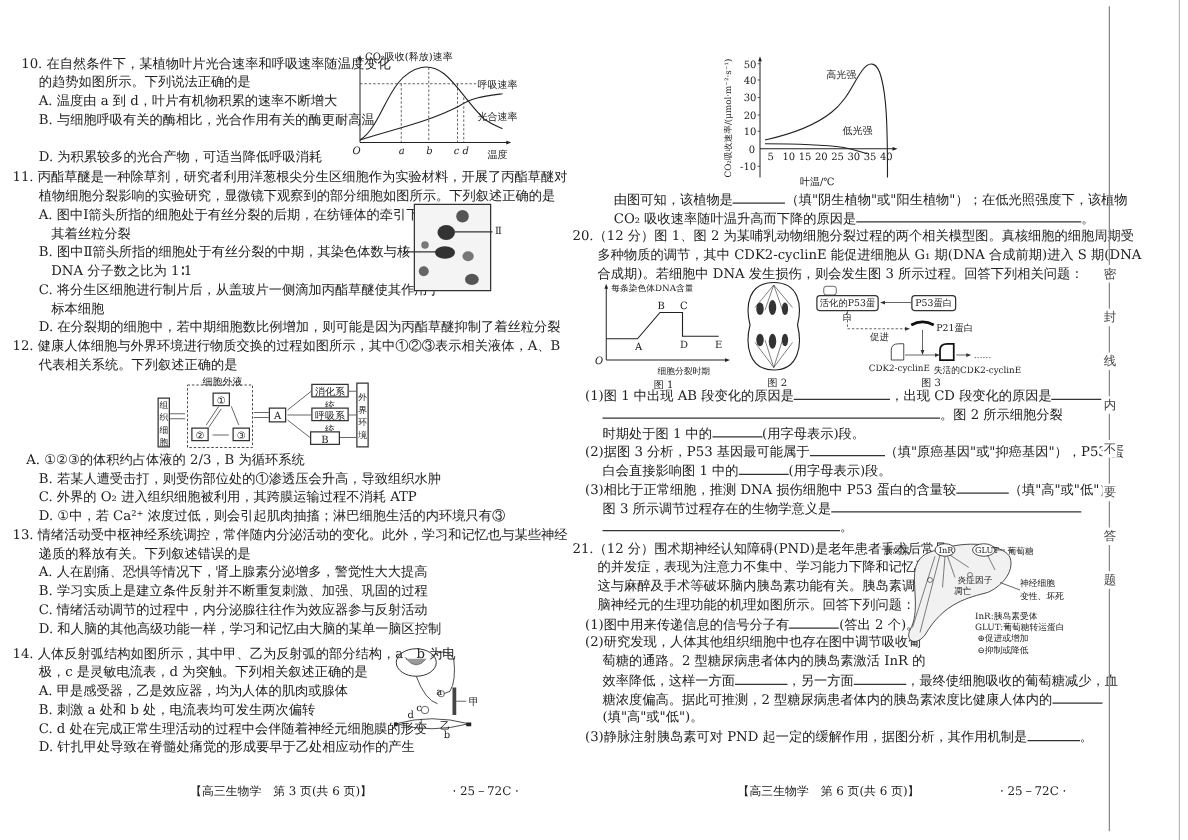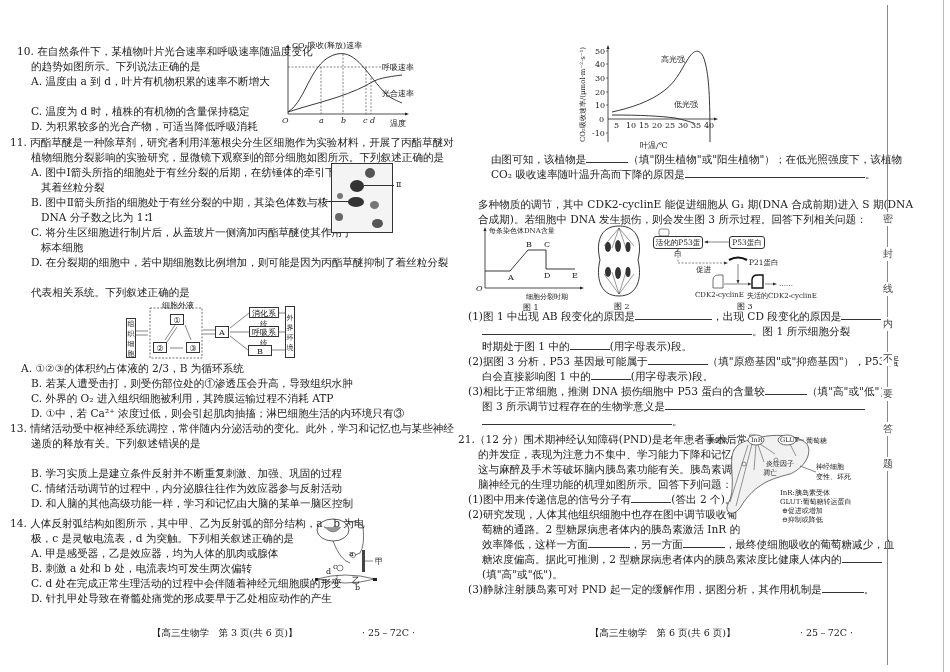--- a/index.html
+++ b/index.html
@@ -21,21 +21,21 @@
   .blob { position:absolute; border-radius:50%; background:#555; }
 </style>
 </head>
 <body>
 
 <div class="page left">
 
   <div class="line" style="left:17px;top:45px">10. 在自然条件下，某植物叶片光合速率和呼吸速率随温度变化</div>
   <div class="line" style="left:31px;top:60px">的趋势如图所示。下列说法正确的是</div>
   <div class="line" style="left:31px;top:75px">A. 温度由 a 到 d，叶片有机物积累的速率不断增大</div>
-  <div class="line" style="left:31px;top:105px">C. 温度为 d 时，植株的有机物的含量保持稳定</div>
+  <div class="line" style="left:31px;top:90px">B. 与细胞呼吸有关的酶相比，光合作用有关的酶更耐高温</div>
   <div class="line" style="left:31px;top:120px">D. 为积累较多的光合产物，可适当降低呼吸消耗</div>
 
   <div class="figure" style="left:282px;top:40px;width:140px;height:90px">
     <svg width="140" height="90" viewBox="0 0 140 90">
       <line x1="6" y1="74" x2="6" y2="6" stroke="#222" stroke-width="0.8"></line>
       <line x1="6" y1="74" x2="125" y2="74" stroke="#222" stroke-width="0.8"></line>
       <polygon points="6,4 4.5,8 7.5,8" fill="#222"></polygon>
       <polygon points="127,74 123,72.5 123,75.5" fill="#222"></polygon>
       <path d="M6,72 C25,60 28,20 55,14 C75,10 85,35 105,55 C112,60 118,62 120,63" fill="none" stroke="#222" stroke-width="0.9"></path>
       <path d="M6,72 C30,64 60,58 85,45 C95,38 105,37 120,35" fill="none" stroke="#222" stroke-width="0.9"></path>
@@ -74,20 +74,21 @@
     <div class="blob" style="left:15px;top:30px;width:6px;height:6px;background:#777"></div>
     <div class="blob" style="left:48px;top:38px;width:9px;height:8px;background:#777"></div>
     <div class="blob" style="left:13px;top:50px;width:8px;height:8px;background:#666"></div>
     <div class="blob" style="left:50px;top:56px;width:11px;height:9px;background:#555"></div>
     <div style="position:absolute;left:42px;top:22px;width:30px;height:1px;background:#333"></div>
     <div style="position:absolute;left:3px;top:38px;width:24px;height:1px;background:#333"></div>
     <span class="fig-label" style="left:74px;top:17px">Ⅱ</span>
     <span class="fig-label" style="left:0px;top:33px">Ⅰ</span>
   </div>
 
+  <div class="line" style="left:10px;top:271px">12. 健康人体细胞与外界环境进行物质交换的过程如图所示，其中①②③表示相关液体，A、B</div>
   <div class="line" style="left:31px;top:286px">代表相关系统。下列叙述正确的是</div>
 
   <div class="figure" style="left:120px;top:300px;width:185px;height:60px">
     <svg width="185" height="60" viewBox="0 0 185 60" style="position:absolute;left:0;top:0">
       <rect x="30" y="8" width="52" height="50" fill="none" stroke="#333" stroke-width="0.7" stroke-dasharray="2,1.5"></rect>
       <line x1="16" y1="31" x2="28" y2="31" stroke="#333" stroke-width="0.6"></line>
       <line x1="16" y1="35" x2="28" y2="35" stroke="#333" stroke-width="0.6"></line>
       <line x1="83" y1="30" x2="95" y2="30" stroke="#333" stroke-width="0.6"></line>
       <line x1="83" y1="34" x2="95" y2="34" stroke="#333" stroke-width="0.6"></line>
       <line x1="110" y1="28" x2="129" y2="13" stroke="#333" stroke-width="0.6"></line>
@@ -113,20 +114,21 @@
     <div class="box" style="left:165px;top:6px;width:10px;height:52px;line-height:10px;font-size:7px;padding-top:6px">外界环境</div>
   </div>
 
   <div class="line" style="left:21px;top:362px">A. ①②③的体积约占体液的 2/3，B 为循环系统</div>
   <div class="line" style="left:31px;top:377px">B. 若某人遭受击打，则受伤部位处的①渗透压会升高，导致组织水肿</div>
   <div class="line" style="left:31px;top:392px">C. 外界的 O₂ 进入组织细胞被利用，其跨膜运输过程不消耗 ATP</div>
   <div class="line" style="left:31px;top:407px">D. ①中，若 Ca²⁺ 浓度过低，则会引起肌肉抽搐；淋巴细胞生活的内环境只有③</div>
 
   <div class="line" style="left:10px;top:422px">13. 情绪活动受中枢神经系统调控，常伴随内分泌活动的变化。此外，学习和记忆也与某些神经</div>
   <div class="line" style="left:31px;top:437px">递质的释放有关。下列叙述错误的是</div>
+  <div class="line" style="left:31px;top:452px">A. 人在剧痛、恐惧等情况下，肾上腺素分泌增多，警觉性大大提高</div>
   <div class="line" style="left:31px;top:467px">B. 学习实质上是建立条件反射并不断重复刺激、加强、巩固的过程</div>
   <div class="line" style="left:31px;top:482px">C. 情绪活动调节的过程中，内分泌腺往往作为效应器参与反射活动</div>
   <div class="line" style="left:31px;top:497px">D. 和人脑的其他高级功能一样，学习和记忆由大脑的某单一脑区控制</div>
 
   <div class="line" style="left:10px;top:517px">14. 人体反射弧结构如图所示，其中甲、乙为反射弧的部分结构，a、b 为电</div>
   <div class="line" style="left:31px;top:532px">极，c 是灵敏电流表，d 为突触。下列相关叙述正确的是</div>
   <div class="line" style="left:31px;top:562px">B. 刺激 a 处和 b 处，电流表均可发生两次偏转</div>
   <div class="line" style="left:31px;top:547px">A. 甲是感受器，乙是效应器，均为人体的肌肉或腺体</div>
   <div class="line" style="left:31px;top:577px">C. d 处在完成正常生理活动的过程中会伴随着神经元细胞膜的形变</div>
   <div class="line" style="left:31px;top:592px">D. 针扎甲处导致在脊髓处痛觉的形成要早于乙处相应动作的产生</div>
@@ -198,20 +200,21 @@
   </div>
   <span class="fig-label" style="left:170px;top:140px">叶温/℃</span>
 
   <div class="line" style="left:21px;top:153px">
     <span>由图可知，该植物是</span><span class="blank" style="width:42px"></span><span>（填"阴生植物"或"阳生植物"）；在低光照强度下，该植物</span>
   </div>
   <div class="line" style="left:21px;top:168px">
     <span>CO₂ 吸收速率随叶温升高而下降的原因是</span><span class="blank" style="width:180px"></span><span>。</span>
   </div>
 
+  <div class="line" style="left:-12px;top:183px">20.（12 分）图 1、图 2 为某哺乳动物细胞分裂过程的两个相关模型图。真核细胞的细胞周期受</div>
   <div class="line" style="left:8px;top:198px">多种物质的调节，其中 CDK2-cyclinE 能促进细胞从 G₁ 期(DNA 合成前期)进入 S 期(DNA</div>
   <div class="line" style="left:8px;top:213px">合成期)。若细胞中 DNA 发生损伤，则会发生图 3 所示过程。回答下列相关问题：</div>
 
   <div class="figure" style="left:6px;top:226px;width:110px;height:84px">
     <svg width="110" height="84" viewBox="0 0 110 84">
       <line x1="9" y1="4" x2="9" y2="62" stroke="#222" stroke-width="0.8"></line>
       <polygon points="9,1 7.5,5 10.5,5" fill="#222"></polygon>
       <line x1="9" y1="62" x2="105" y2="62" stroke="#222" stroke-width="0.8"></line>
       <polygon points="108,62 104,60.5 104,63.5" fill="#222"></polygon>
       <polyline points="9,45 34,45 52,24 70,24 70,43 99,43" fill="none" stroke="#222" stroke-width="0.9"></polyline>
@@ -276,21 +279,21 @@
     <span class="fig-label" style="left:43px;top:39px;font-size:7.5px">促进</span>
     <span class="fig-label" style="left:42px;top:65px;font-size:7px">CDK2-cyclinE</span>
     <span class="fig-label" style="left:94px;top:65px;font-size:7px">失活的CDK2-cyclinE</span>
     <span class="fig-label" style="left:84px;top:75px">图 3</span>
   </div>
 
   <div class="line" style="left:-2px;top:310px">
     <span>(1)图 1 中出现 AB 段变化的原因是</span><span class="blank" style="width:77px"></span><span>，出现 CD 段变化的原因是</span><span class="blank" style="width:40px"></span>
   </div>
   <div class="line" style="left:12px;top:325px">
-    <span class="blank" style="width:270px"></span><span>。图 1 所示细胞分裂</span>
+    <span class="blank" style="width:270px"></span><span>。图 2 所示细胞分裂</span>
   </div>
   <div class="line" style="left:12px;top:340px">
     <span>时期处于图 1 中的</span><span class="blank" style="width:40px"></span><span>(用字母表示)段。</span>
   </div>
   <div class="line" style="left:-2px;top:355px">
     <span>(2)据图 3 分析，P53 基因最可能属于</span><span class="blank" style="width:60px"></span><span>（填"原癌基因"或"抑癌基因"），P53 蛋</span>
   </div>
   <div class="line" style="left:12px;top:370px">
     <span>白会直接影响图 1 中的</span><span class="blank" style="width:40px"></span><span>(用字母表示)段。</span>
   </div>

